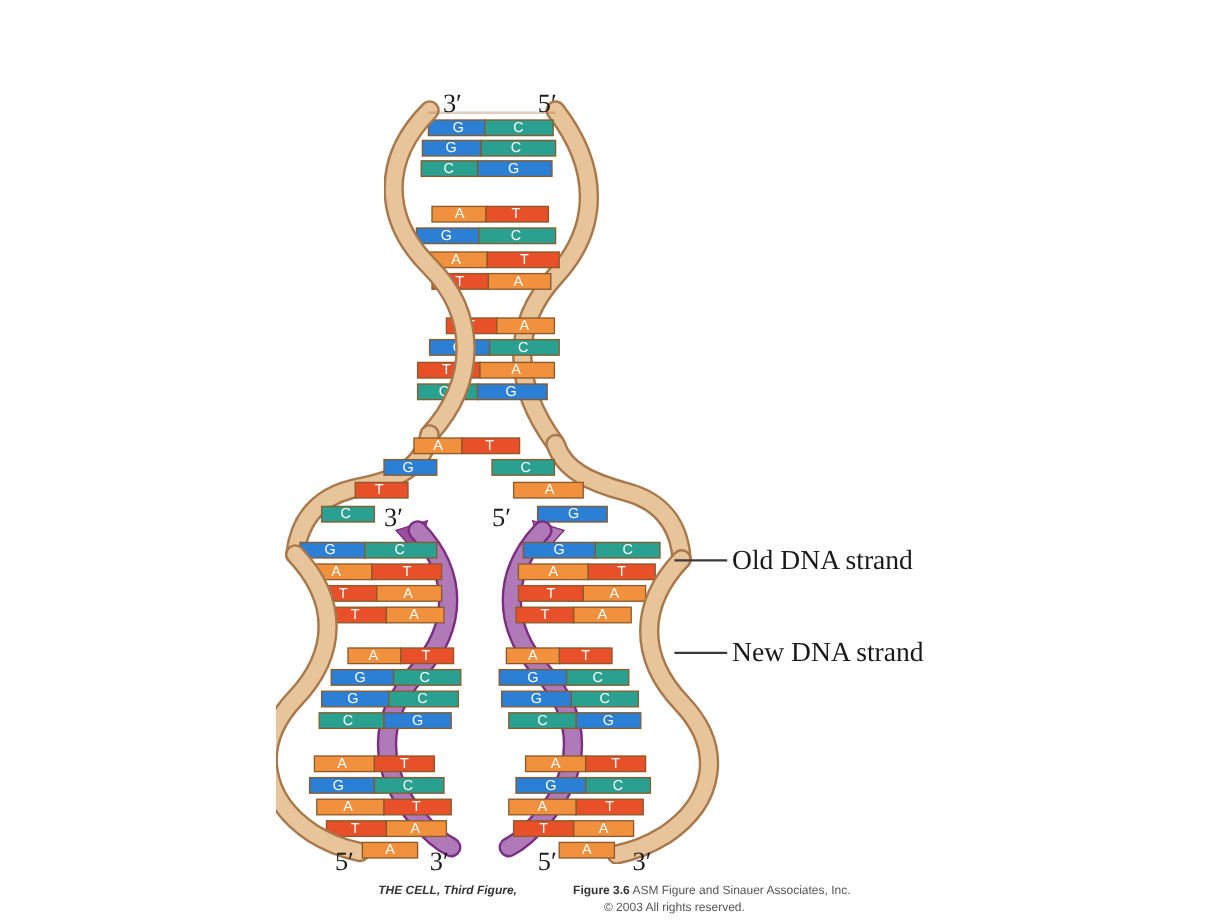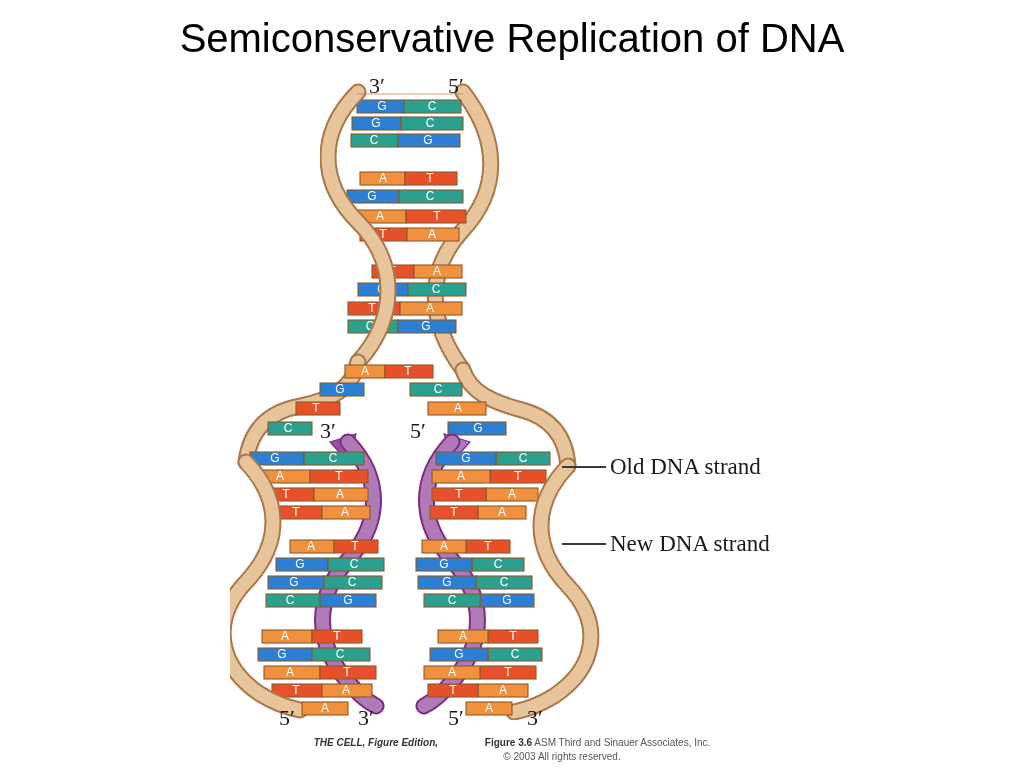--- a/index.html
+++ b/index.html
@@ -30,21 +30,20 @@
   }
   #credit .c-bold{font-weight:bold;color:#333;margin-left:44px;}
   #credit .c-ital{font-weight:bold;font-style:italic;color:#333;}
   #credit .c-line2{display:block;padding-left:100px;}
 </style>
 </head>
 <body>
 
 <div id="slide">
 
-  <div id="page-title">Semiconservative Replication of DNA</div>
 
   <div id="figure-area">
     <svg id="dna-svg" viewBox="0 0 1024 660">
       <defs>
         <clipPath id="clipParent">
             <rect x="320" y="10" width="180" height="300"></rect>
           </clipPath>
         <clipPath id="clipLeftD">
             <rect x="230" y="360" width="190" height="290"></rect>
           </clipPath>
@@ -395,19 +394,19 @@
 
       <text class="prime-label" x="456" y="655" text-anchor="middle">5′</text>
       <text class="prime-label" x="535" y="655" text-anchor="middle">3′</text>
 
       <text class="strand-label" x="610" y="404">Old DNA strand</text>
       <text class="strand-label" x="610" y="481">New DNA strand</text>
     </svg>
   </div>
 
   <div id="credit">
-    <span class="c-ital">THE CELL, Figure Edition,</span>
+    <span class="c-ital">THE CELL, Third Figure,</span>
     <span class="c-bold">Figure 3.6</span>
-    <span>ASM Third and Sinauer Associates, Inc.</span>
+    <span>ASM Figure and Sinauer Associates, Inc.</span>
     <span class="c-line2">© 2003 All rights reserved.</span>
   </div>
 
 </div>
 
 </body></html>

